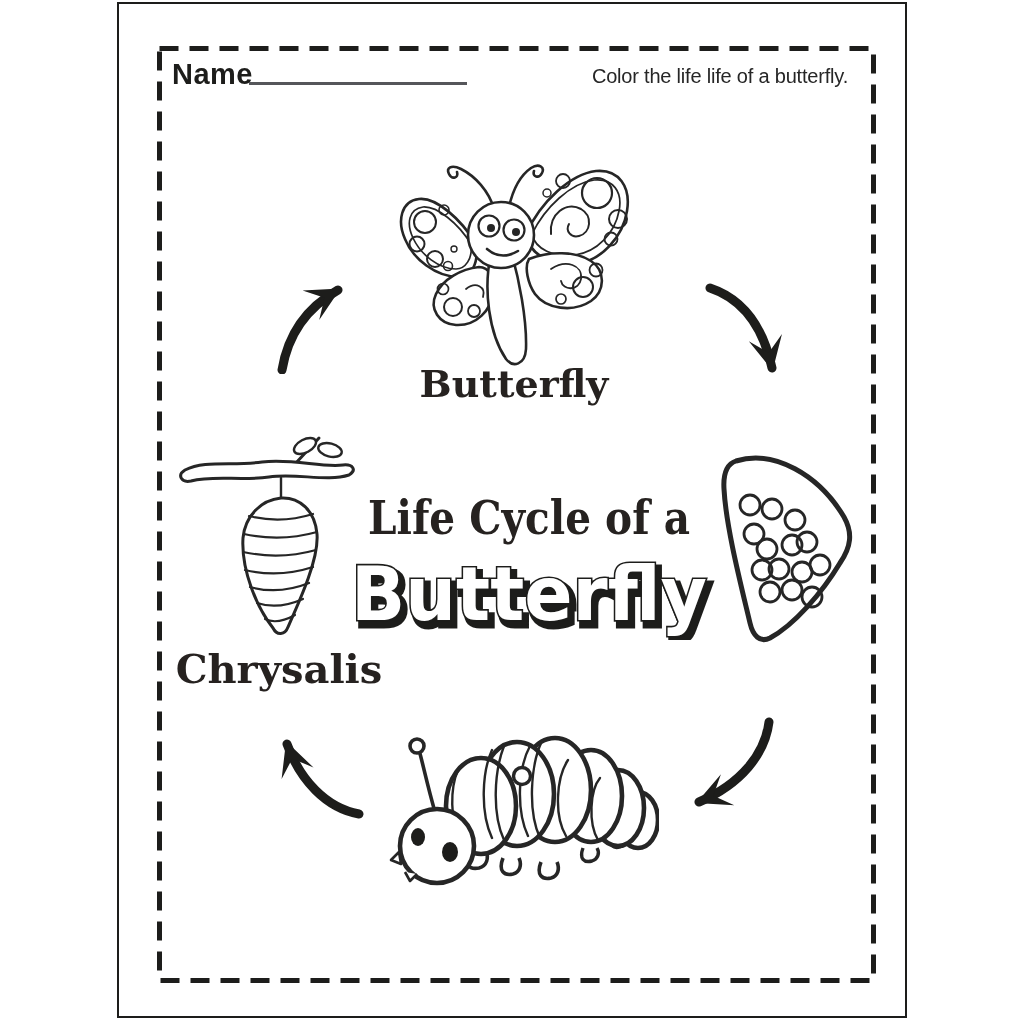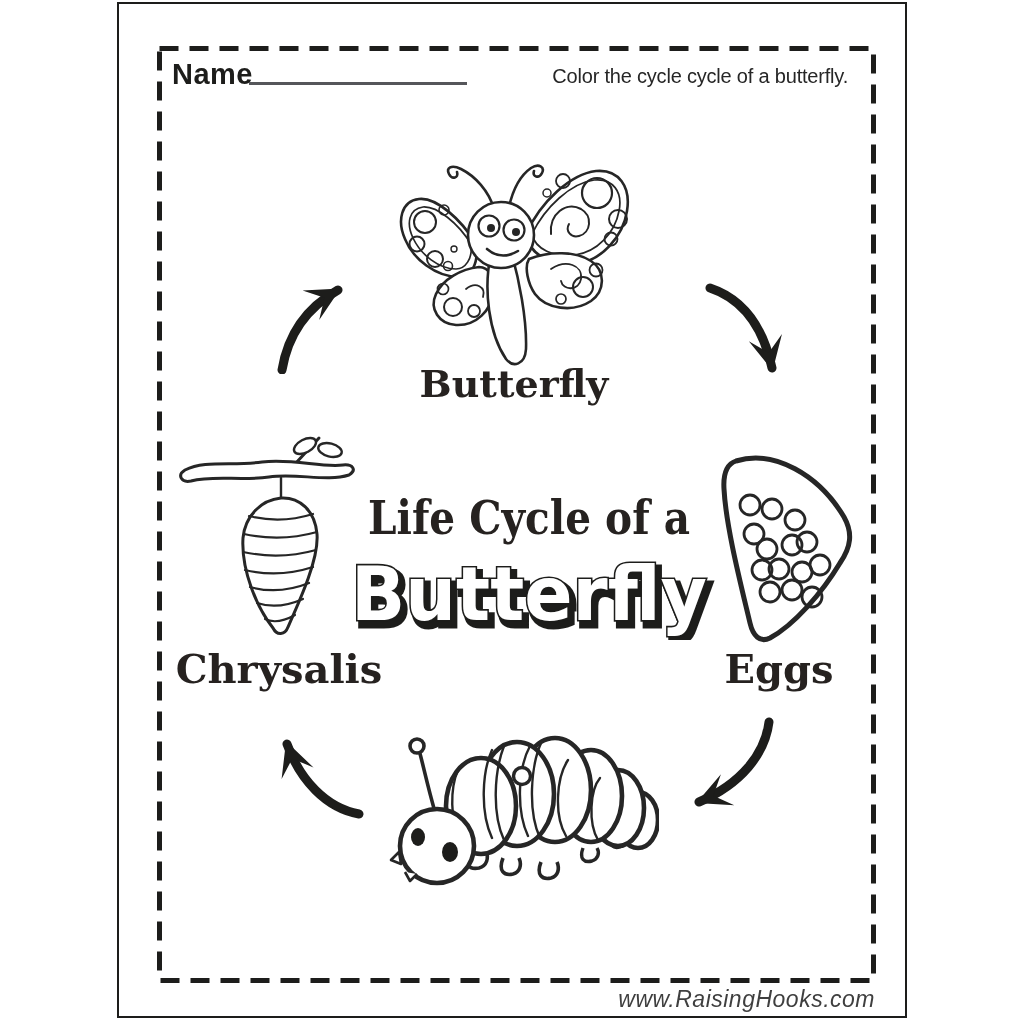--- a/index.html
+++ b/index.html
@@ -37,21 +37,21 @@
 
 <div class="canvas">
   <div class="page">
 
     <svg class="dashed-frame" viewBox="0 0 719 937">
       <rect x="2.5" y="2.5" width="714" height="932" fill="none" stroke="#1d1d1b" stroke-width="5" stroke-dasharray="19 11"></rect>
     </svg>
 
     <div class="name-label">Name</div>
     <div class="name-line"></div>
-    <div class="instruction">Color the cycle cycle of a butterfly.</div>
+    <div class="instruction">Color the life life of a butterfly.</div>
 
     <div class="abs" style="left:272px;top:135px;">
       <svg width="250" height="235" viewBox="0 0 250 235">
 
         <path class="ln" stroke-width="2.6" d="M103,70 C98,52 84,37 70,30 C60,25 55,29 58,35 C61,41 68,39 66,33"></path>
         <path class="ln" stroke-width="2.6" d="M118,68 C122,50 130,36 140,29 C148,24 154,28 151,34 C148,40 141,38 143,32"></path>
 
         <path class="wh" stroke-width="2.6" d="M85,105 C70,80 45,58 28,60 C10,62 6,82 14,100 C22,120 45,138 68,138 C80,138 88,125 85,105 Z"></path>
         <path class="ln" stroke-width="1.7" d="M80,105 C67,84 46,67 32,68 C18,70 15,84 22,99 C30,116 48,130 65,130 C74,130 82,120 80,105 Z"></path>
         <circle class="ln" stroke-width="2" cx="34" cy="83" r="11"></circle>
@@ -133,21 +133,20 @@
             <circle cx="48" cy="123" r="10"></circle>
           <circle cx="65" cy="122" r="10"></circle>
             <circle cx="88" cy="125" r="10"></circle>
           <circle cx="106" cy="118" r="10"></circle>
             <circle cx="56" cy="145" r="10"></circle>
           <circle cx="78" cy="143" r="10"></circle>
             <circle cx="98" cy="150" r="10"></circle>
         </g>
       </svg>
     </div>
-    <div class="stage-label label-eggs">Eggs</div>
 
     <div class="abs" style="left:270px;top:730px;">
       <svg width="270" height="158" viewBox="0 0 270 158">
         <path class="ln" stroke-width="3.6" d="M46,78 C38,50 34,30 30,16"></path>
         <circle class="wh" stroke-width="3.6" cx="28" cy="12" r="7"></circle>
 
         <path class="wh" stroke-width="3.6" d="M80,116 c-6,14 0,20 10,18 c8,-2 10,-10 7,-18"></path>
         <path class="wh" stroke-width="3.6" d="M114,124 c-5,13 1,18 10,16 c7,-2 9,-9 6,-16"></path>
         <path class="wh" stroke-width="3.6" d="M152,128 c-5,13 1,18 10,16 c7,-2 9,-9 6,-16"></path>
         <path class="wh" stroke-width="3.4" d="M194,114 c-4,11 1,15 9,13 c6,-2 8,-8 5,-13"></path>
@@ -196,15 +195,14 @@
       <svg width="115" height="108" viewBox="0 0 115 108">
         <path d="M92,14 C88,46 64,76 22,94" fill="none" stroke="#1d1d1b" stroke-width="9" stroke-linecap="round" marker-end="url(#ah)"></path>
       </svg>
     </div>
     <div class="abs" style="left:141px;top:722px;">
       <svg width="105" height="95" viewBox="0 0 105 95">
         <path d="M99,88 C66,82 40,54 27,18" fill="none" stroke="#1d1d1b" stroke-width="9" stroke-linecap="round" marker-end="url(#ah)"></path>
       </svg>
     </div>
 
-    <div class="watermark">www.RaisingHooks.com</div>
   </div>
 </div>
 
 </body></html>

